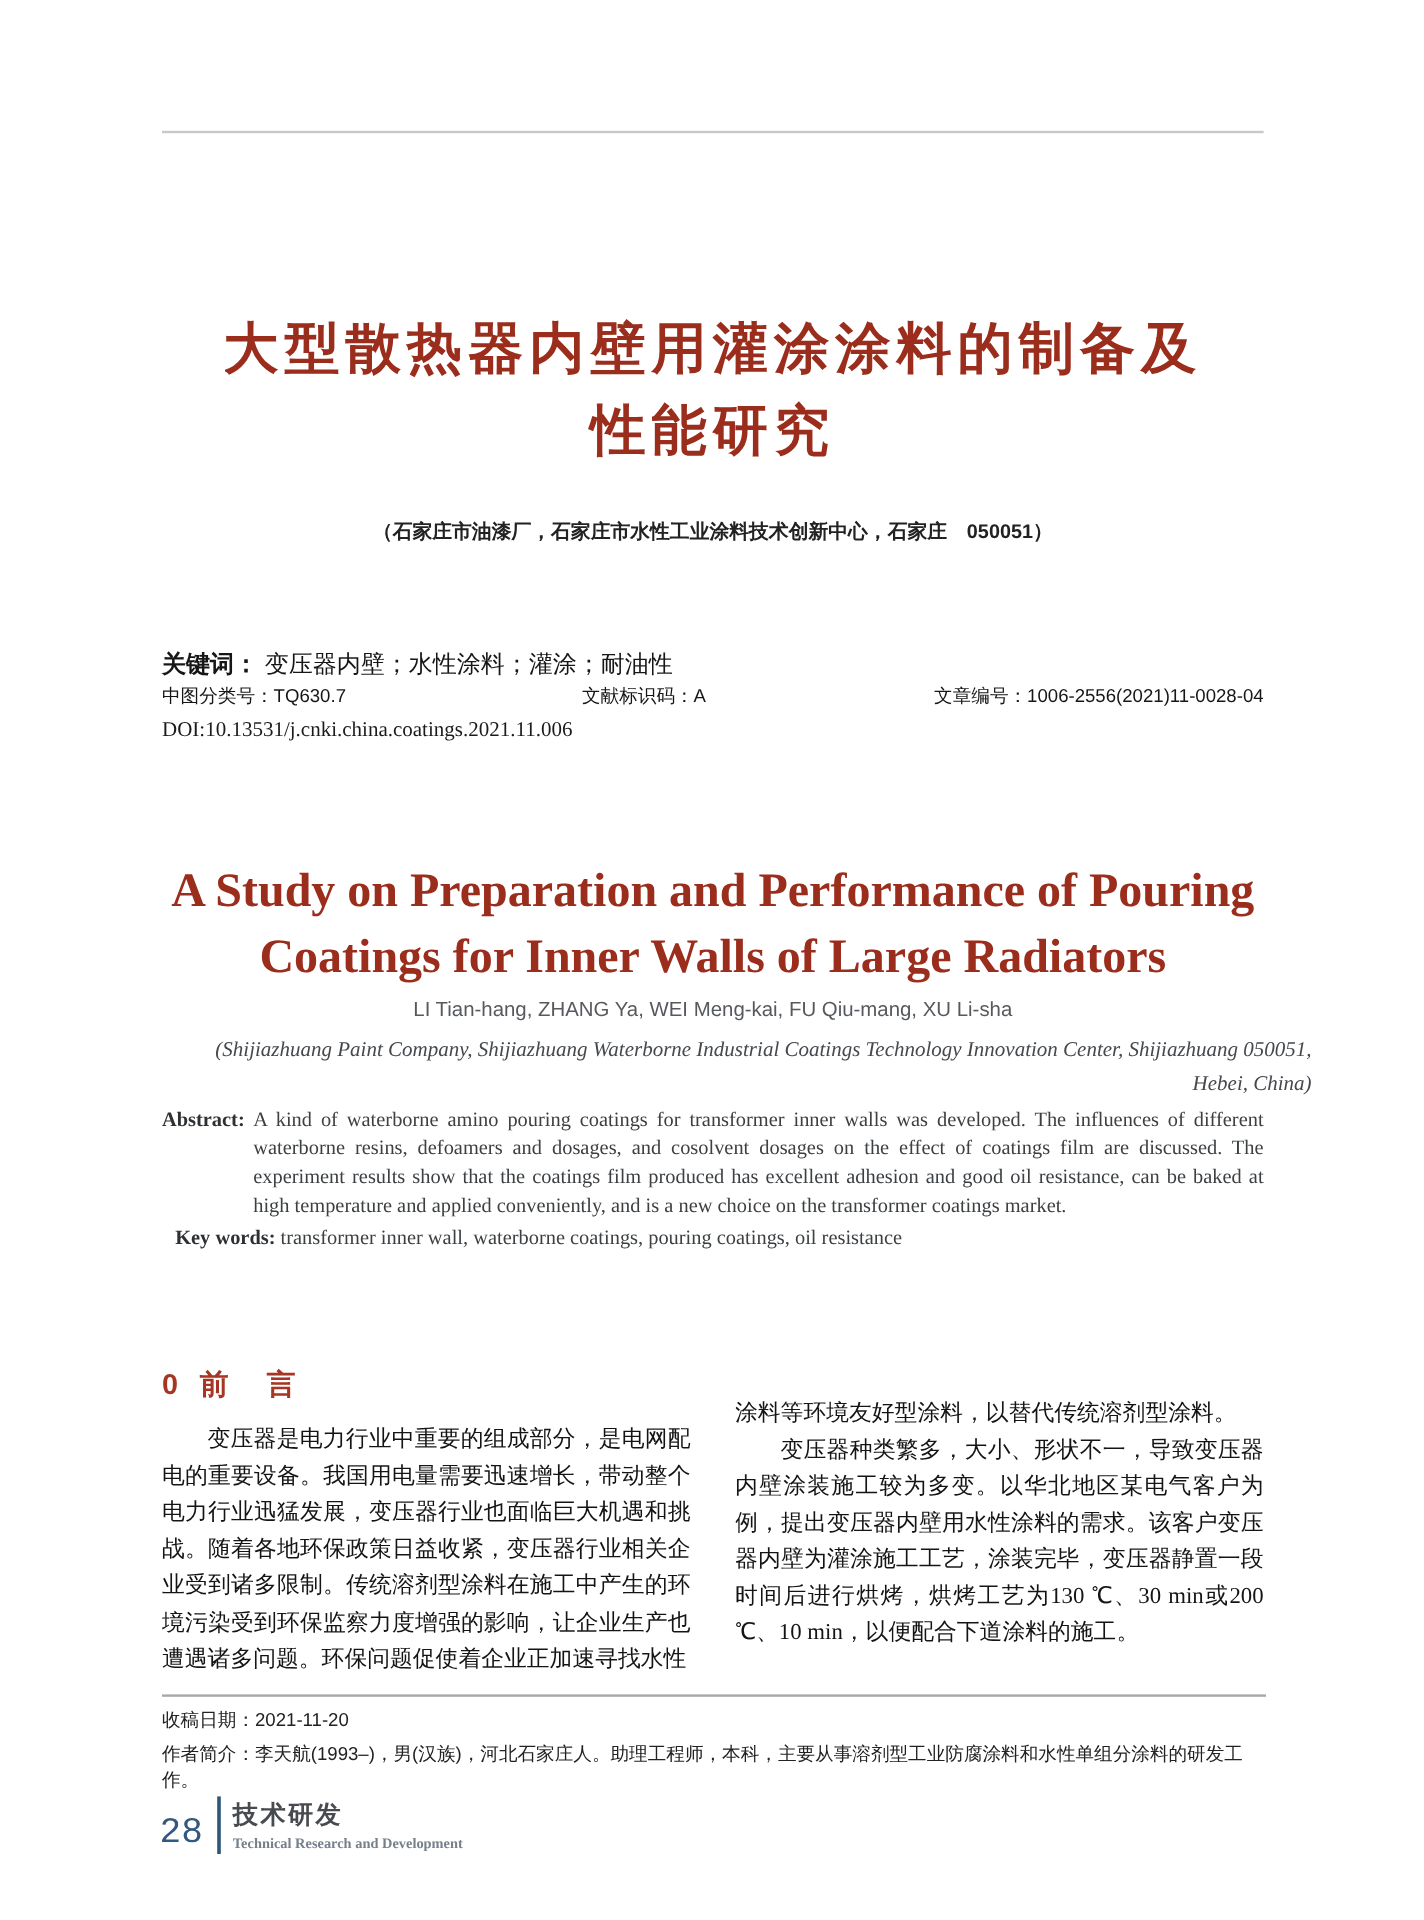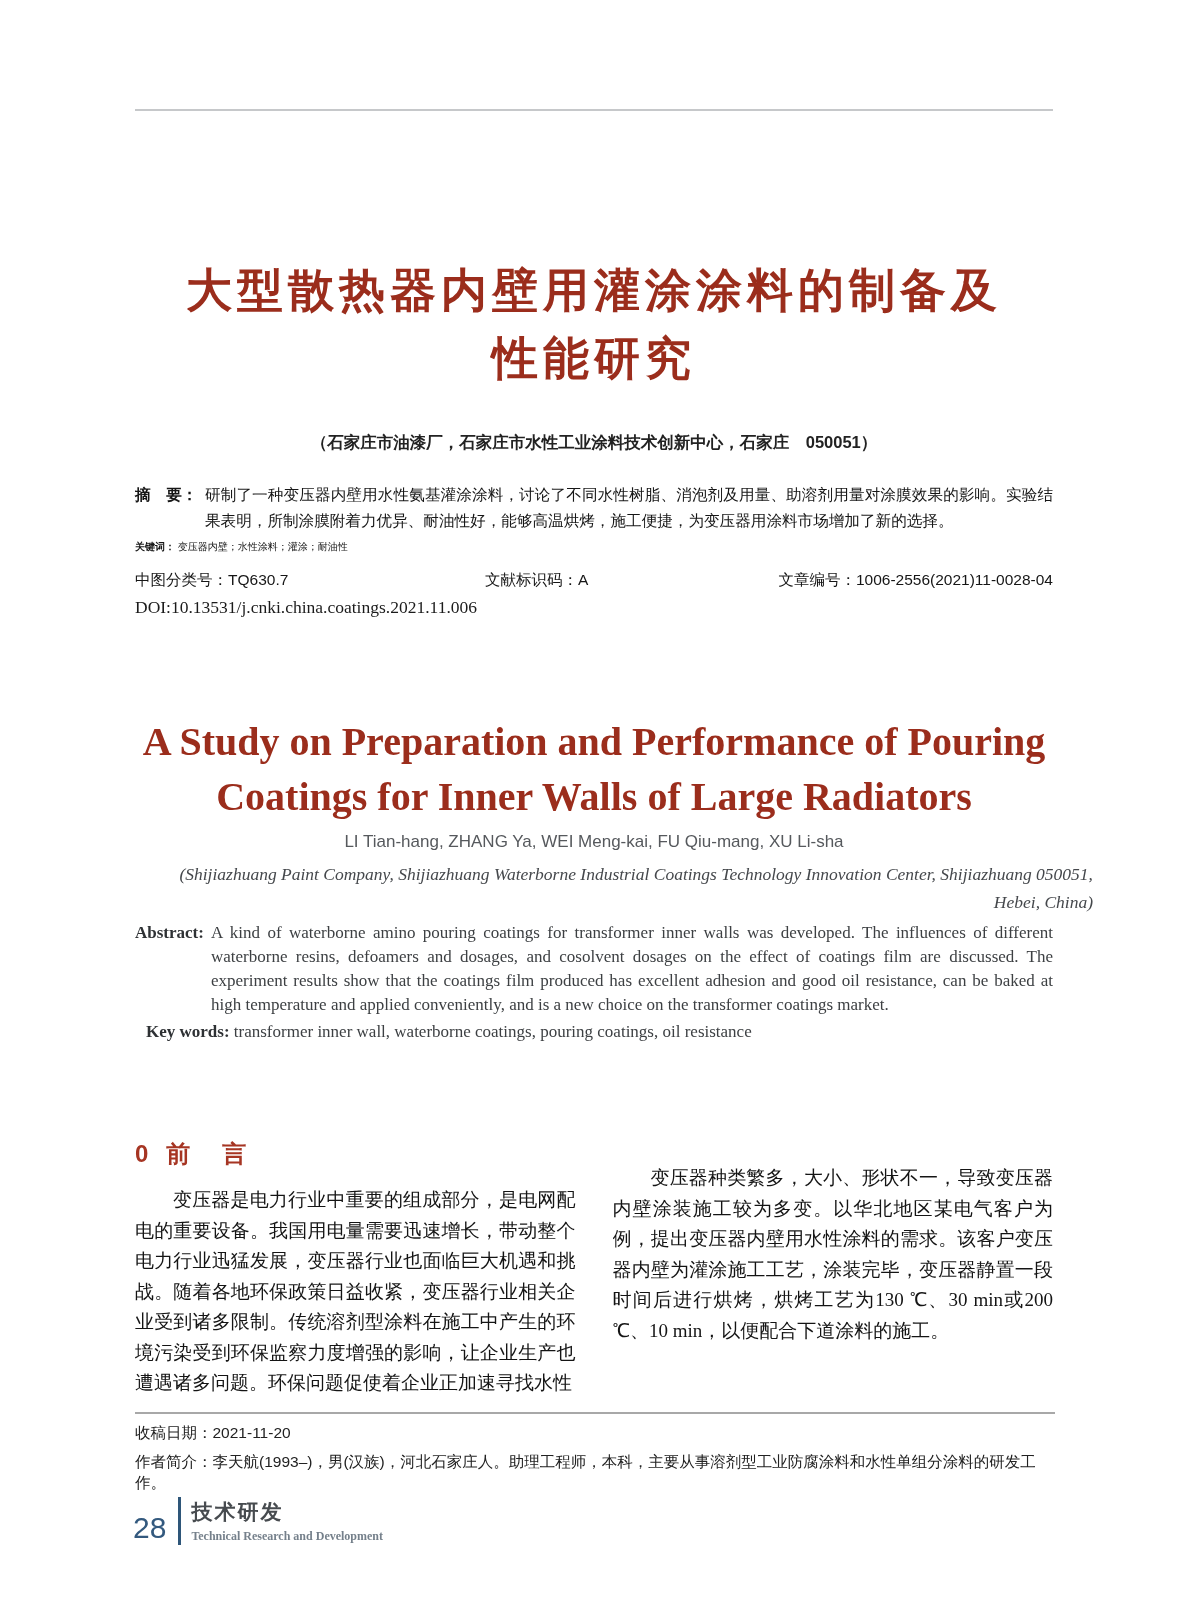--- a/index.html
+++ b/index.html
@@ -41,21 +41,21 @@
   }
   
   .cn-abstract {
     position:absolute; top:482px; left:135px; width:918px;
     font-size:15.6px; line-height:26px; text-align:justify;
     padding-left:70px; color:#161616;
   }
   .cn-abstract .label { position:absolute; left:0; top:0; font-weight:bold; }
   .cn-keywords {
     position:absolute; top:540px; left:135px; width:918px;
-    font-size:10px; color:#161616;
+    font-size:20px; color:#161616;
   }
   .cn-keywords .label { font-weight:bold; }
   .meta-row { position:absolute; top:570px; left:135px; width:918px; height:22px; font-size:15.5px; color:#161616; }
   .meta-row .clc { position:absolute; left:0; }
   .meta-row .doc-code { position:absolute; left:350px; }
   .meta-row .article-id { position:absolute; right:0; }
   .doi-row {
     position:absolute; top:597px; left:135px; width:918px;
     font-family:"Liberation Serif", serif; font-size:17.5px; color:#1b1b1b;
   }
@@ -107,21 +107,21 @@
   
   .footnote-rule {
     position:absolute; top:1412px; left:135px; width:920px;
     border-top:2px solid #a8a8a8;
   }
   .fn-received { position:absolute; top:1423px; left:135px; font-size:15.5px; color:#222; }
   .fn-bio { position:absolute; top:1452px; left:135px; width:918px; font-size:15.5px; color:#222; }
   
   .pfooter { position:absolute; top:1497px; left:133px; display:flex; align-items:center; }
   .pfooter .pageno {
-    font-family:Liberation Sans, sans-serif; font-size:30px; color:#33597e;
+    font-family:Liberation Mono, monospace; font-size:30px; color:#33597e;
     align-self:flex-end; line-height:34px;
   }
   .pfooter .vbar { width:3px; height:48px; background:#2e5679; margin:0 10px 0 12px; }
   .pfooter .ftext { display:flex; flex-direction:column; justify-content:center; }
   .pfooter .fcn { font-size:21px; font-weight:bold; color:#474b4f; letter-spacing:2px; }
   .pfooter .fen {
     font-family:"Liberation Serif", serif; font-size:12px; font-weight:bold;
     color:#75808b; margin-top:3px;
   }
 </style>
@@ -129,24 +129,20 @@
 <body>
 
 <div class="page">
 
   <div class="header-rule"></div>
 
   <h1 class="cn-title">大型散热器内壁用灌涂涂料的制备及
 性能研究</h1>
   <div class="cn-affiliation">（石家庄市油漆厂，石家庄市水性工业涂料技术创新中心，石家庄　050051）</div>
 
-  <div class="cn-abstract">
-    <span class="label">摘　要：</span>
-    <span>研制了一种变压器内壁用水性氨基灌涂涂料，讨论了不同水性树脂、消泡剂及用量、助溶剂用量对涂膜效果的影响。实验结果表明，所制涂膜附着力优异、耐油性好，能够高温烘烤，施工便捷，为变压器用涂料市场增加了新的选择。</span>
-  </div>
   <div class="cn-keywords">
     <span class="label">关键词：</span>
     <span>变压器内壁；水性涂料；灌涂；耐油性</span>
   </div>
   <div class="meta-row">
     <span class="clc">中图分类号：TQ630.7</span>
     <span class="doc-code">文献标识码：A</span>
     <span class="article-id">文章编号：1006-2556(2021)11-0028-04</span>
   </div>
   <div class="doi-row">DOI:10.13531/j.cnki.china.coatings.2021.11.006</div>
@@ -166,20 +162,21 @@
   </div>
 
   <div class="columns">
     <div class="colL">
       <div class="section-heading">
         <span class="num">0</span><span>前　言</span>
       </div>
       <p class="body-par indent">变压器是电力行业中重要的组成部分，是电网配电的重要设备。我国用电量需要迅速增长，带动整个电力行业迅猛发展，变压器行业也面临巨大机遇和挑战。随着各地环保政策日益收紧，变压器行业相关企业受到诸多限制。传统溶剂型涂料在施工中产生的环境污染受到环保监察力度增强的影响，让企业生产也遭遇诸多问题。环保问题促使着企业正加速寻找水性</p>
     </div>
     <div class="colR">
+      <p class="body-par">涂料等环境友好型涂料，以替代传统溶剂型涂料。</p>
       <p class="body-par indent">变压器种类繁多，大小、形状不一，导致变压器内壁涂装施工较为多变。以华北地区某电气客户为例，提出变压器内壁用水性涂料的需求。该客户变压器内壁为灌涂施工工艺，涂装完毕，变压器静置一段时间后进行烘烤，烘烤工艺为130 ℃、30 min或200 ℃、10 min，以便配合下道涂料的施工。</p>
     </div>
   </div>
 
   <div class="footnote-rule"></div>
   <div class="fn-received">收稿日期：2021-11-20</div>
   <div class="fn-bio">作者简介：李天航(1993–)，男(汉族)，河北石家庄人。助理工程师，本科，主要从事溶剂型工业防腐涂料和水性单组分涂料的研发工作。</div>
 
   <div class="pfooter">
     <span class="pageno">28</span>

